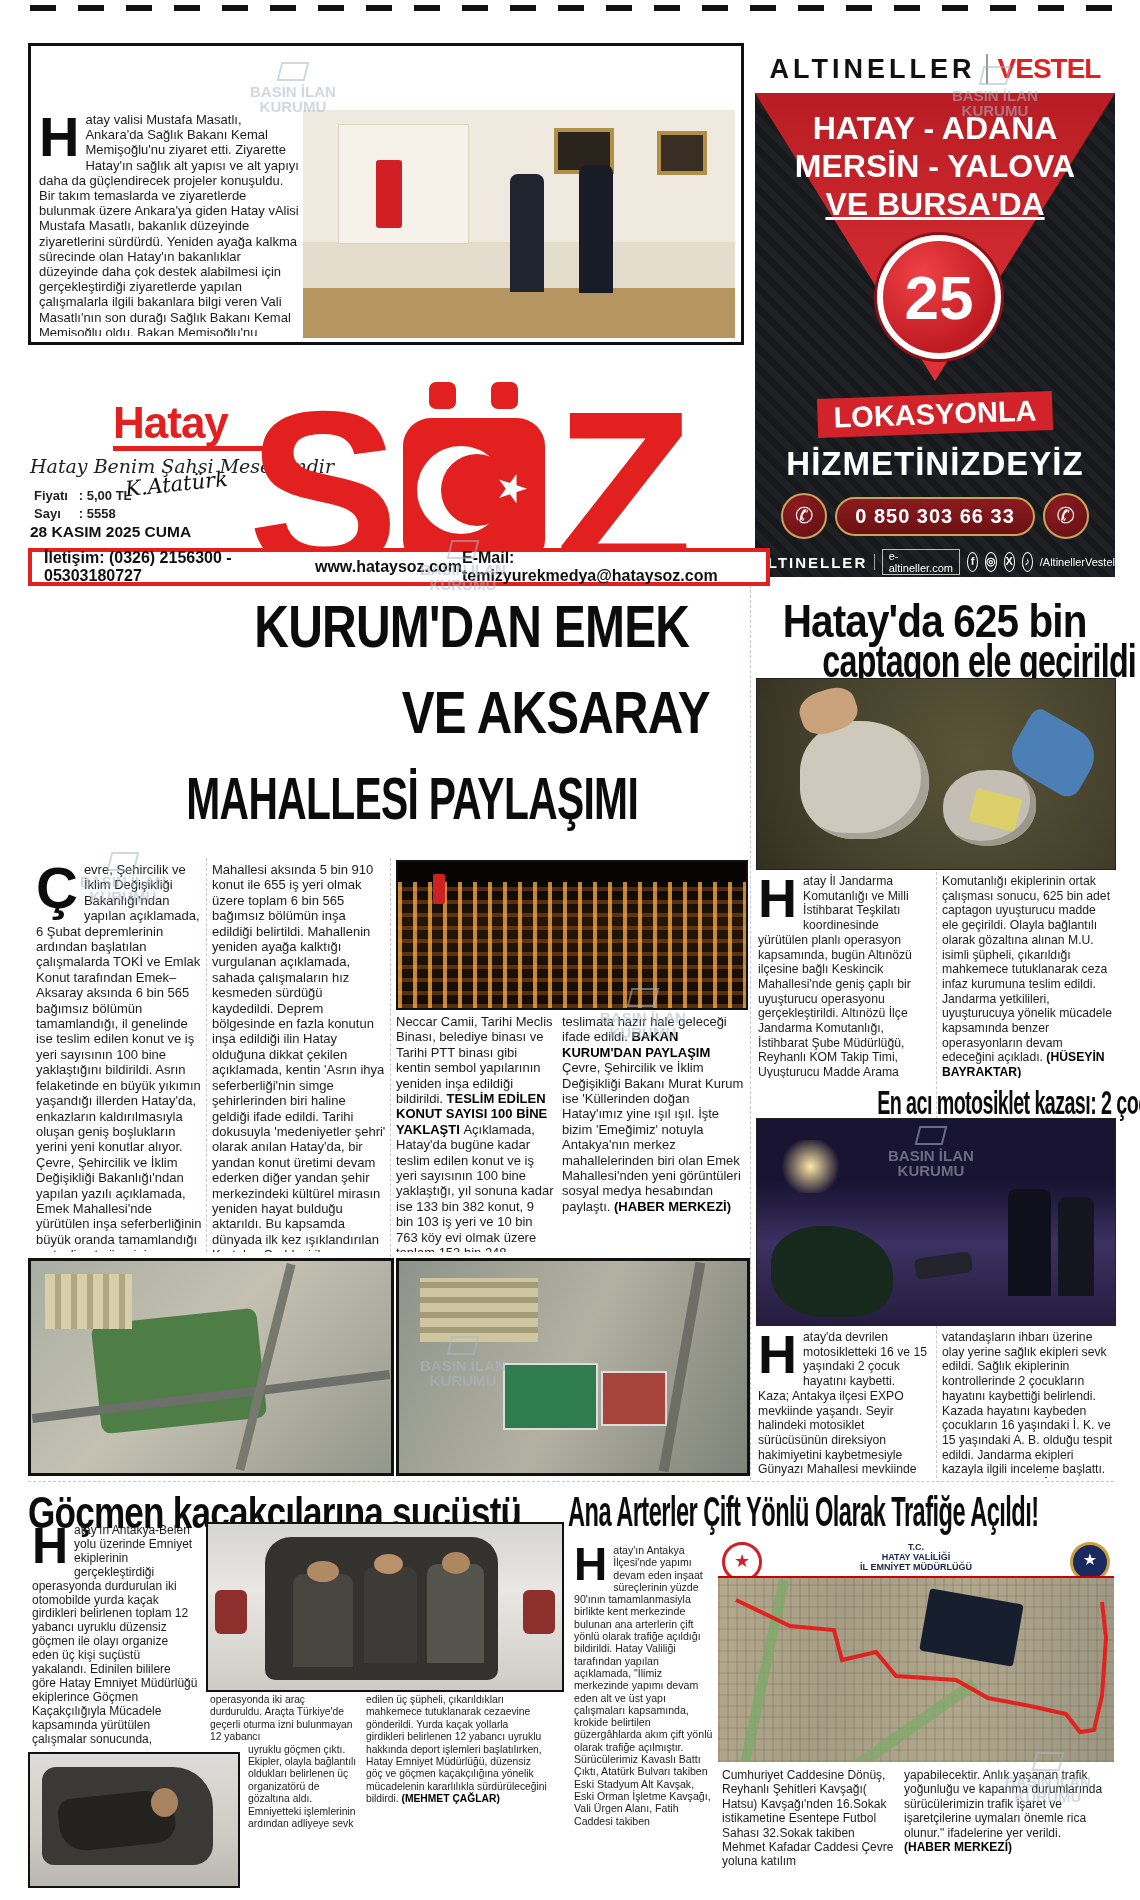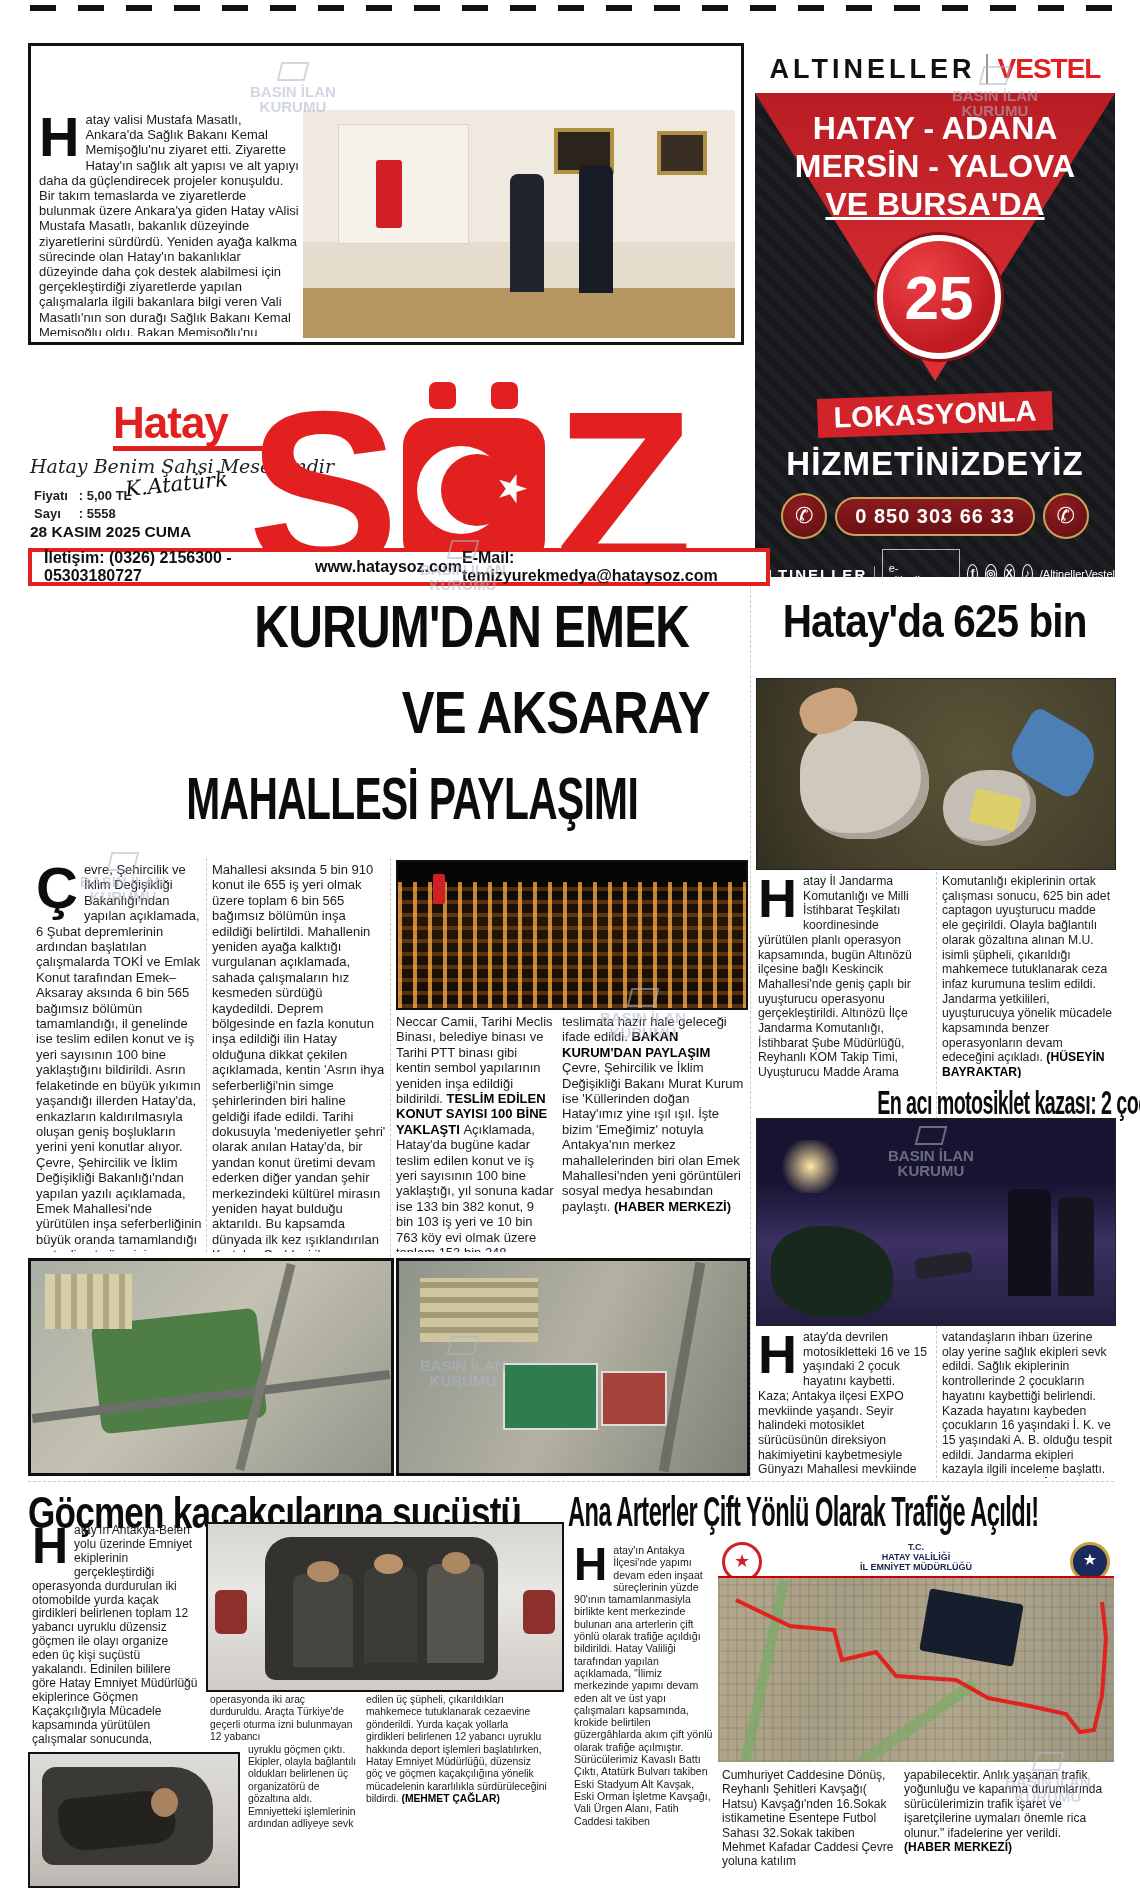--- a/index.html
+++ b/index.html
@@ -122,21 +122,21 @@
       <div class="abs" style="left:50%;top:302px;transform:translateX(-50%) rotate(-2deg);background:#d2232a;color:#fff;font-weight:bold;font-size:29px;padding:3px 16px;">LOKASYONLA</div>
       <div class="abs" style="left:0;top:352px;width:100%;text-align:center;color:#fff;font-weight:bold;font-size:33px;letter-spacing:1px;">HİZMETİNİZDEYİZ</div>
       <div class="pill-row" style="top:400px;">
         <span class="circ" style="position:static;width:42px;height:42px;background:radial-gradient(circle at 35% 30%,#8d1c21,#5f0e12);border:2px solid #caa35a;color:#fff;font-size:22px;line-height:42px;text-align:center;">✆</span>
         <span style="display:inline-block;background:linear-gradient(#8a1b1f,#6c1013);border:2px solid #caa35a;border-radius:24px;color:#fff;font-weight:bold;font-size:20px;padding:6px 18px;letter-spacing:1px;">0 850 303 66 33</span>
         <span class="circ" style="position:static;width:42px;height:42px;background:radial-gradient(circle at 35% 30%,#8d1c21,#5f0e12);border:2px solid #caa35a;color:#fff;font-size:22px;line-height:42px;text-align:center;">✆</span>
       </div>
       <div class="adfoot" style="top:456px;">
         <span style="font-size:15px;font-weight:bold;letter-spacing:2px;">ALTINELLER</span>
         <span style="width:1px;height:16px;background:rgba(255,255,255,.6);"></span>
-        <span style="font-size:11px;border:1px solid rgba(255,255,255,.7);padding:12px 6px;">e-altineller.com</span>
+        <span style="font-size:11px;border:1px solid rgba(255,255,255,.7);padding:0 6px;">e-altineller.com</span>
         <span class="sico">f</span>
         <span class="sico">◎</span>
         <span class="sico">X</span>
         <span class="sico">♪</span>
         <span style="font-size:11px;">/AltinellerVestel</span>
       </div>
     </div>
   </div>
 
   <div class="abs" style="left:113px;top:398px;font-size:44px;font-weight:bold;color:#e2201f;letter-spacing:-1px;">Hatay</div>
@@ -198,20 +198,21 @@
   </div>
   <div class="ph" style="left:396px;top:1258px;width:348px;height:212px;border:3px solid #111;background:linear-gradient(115deg,#8e948a,#b3b1a2 50%,#7e8278);">
     <i style="left:30%;top:48%;width:26%;height:30%;background:#2f7d4f;border:2px solid #ddd;"></i>
     <i style="left:58%;top:52%;width:18%;height:24%;background:#a8433b;border:2px solid #ddd;"></i>
     <i style="left:6%;top:8%;width:34%;height:30%;background:repeating-linear-gradient(0deg,#cfc6a0 0 9px,#a39a78 9px 15px);"></i>
     <i style="left:80%;top:0;width:10px;height:100%;background:#6d6f66;transform:rotate(10deg);"></i>
   </div>
 
   <div class="abs hl" style="left:755px;top:594px;width:360px;text-align:center;font-size:46px;">
     <div style="height:40px;"><span class="cxc" style="--sx:.88;">Hatay'da 625 bin</span></div>
+    <div style="height:40px;"><span class="cxc" style="--sx:.7;">captagon ele geçirildi</span></div>
   </div>
   <div class="ph" style="left:756px;top:678px;width:358px;height:190px;border:1px solid #222;background:radial-gradient(circle at 60% 40%,#5a5438,#433e2b 70%,#332f20);">
     <i style="left:12%;top:22%;width:36%;height:62%;background:#cfc8bd;border-radius:45% 55% 50% 45%;box-shadow:inset -8px -6px 0 #a9a296;"></i>
     <i style="left:52%;top:48%;width:26%;height:40%;background:#c4beb4;border-radius:50% 45% 55% 50%;box-shadow:inset -6px -5px 0 #9d968b;"></i>
     <i style="left:60%;top:60%;width:13%;height:18%;background:#ddd06a;transform:rotate(14deg);border-radius:3px;"></i>
     <i style="left:72%;top:22%;width:22%;height:34%;background:#4b7fb5;border-radius:10px 30px 14px 22px;transform:rotate(30deg);"></i>
     <i style="left:12%;top:6%;width:16%;height:22%;background:#caa27c;border-radius:40%;transform:rotate(-18deg);"></i>
   </div>
   <div class="bt" style="left:758px;top:874px;width:170px;height:204px;font-size:12.2px;line-height:14.7px;">
     <span class="dc" style="font-size:54px;">H</span><span>atay İl Jandarma Komutanlığı ve Milli İstihbarat Teşkilatı koordinesinde yürütülen planlı operasyon kapsamında, bugün Altınözü ilçesine bağlı Keskincik Mahallesi'nde geniş çaplı bir uyuşturucu operasyonu gerçekleştirildi. Altınözü İlçe Jandarma Komutanlığı, İstihbarat Şube Müdürlüğü, Reyhanlı KOM Takip Timi, Uyuşturucu Madde Arama Köpeği ve Sahil Güvenlik Doğu Akdeniz Grup</span>

